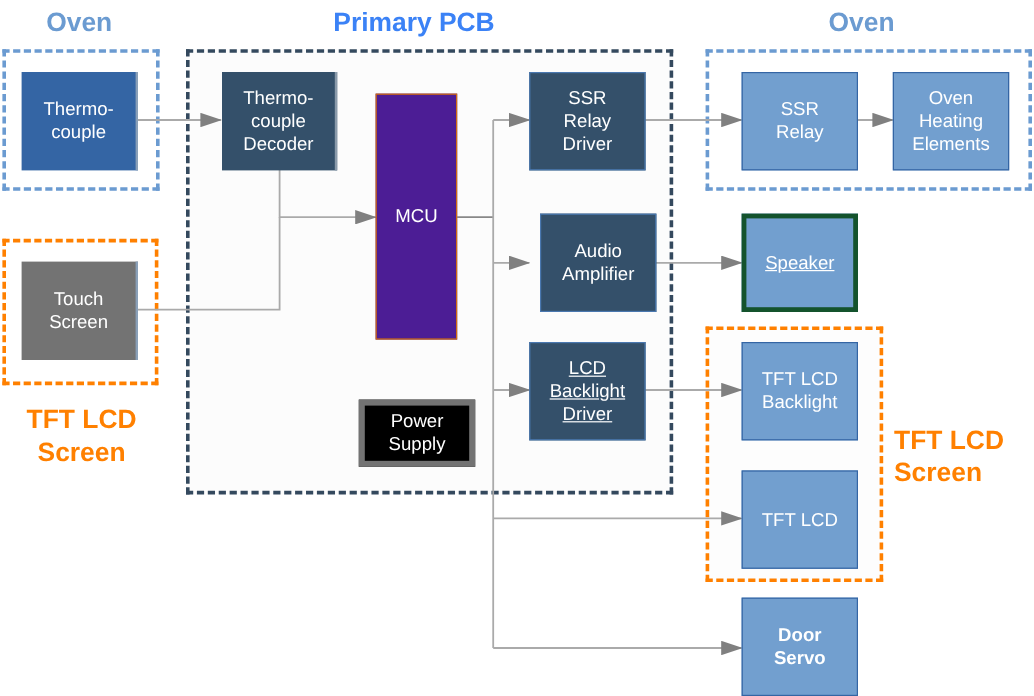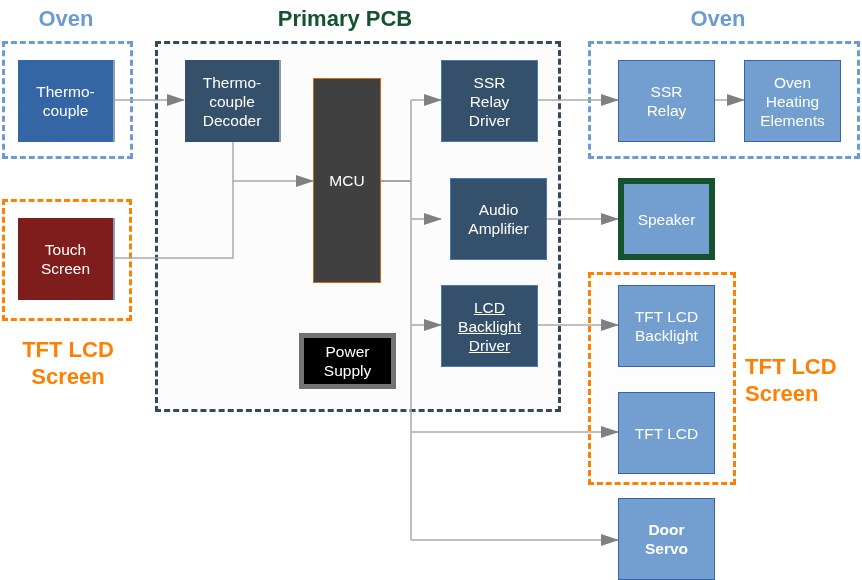--- a/index.html
+++ b/index.html
@@ -6,21 +6,21 @@
     body { width: 862px; height: 580px; position: relative; overflow: hidden; font-family: "Liberation Sans", sans-serif; }
     .title { position: absolute; font-weight: bold; font-size: 22px; text-align: center; line-height: 1; }
     .group { position: absolute; box-sizing: border-box; }
     .node { position: absolute; box-sizing: border-box; color: #ffffff; font-size: 15.5px; line-height: 19px; display: flex; align-items: center; justify-content: center; text-align: center; white-space: pre-line; }
     svg.wires { position: absolute; left: 0; top: 0; }
   </style>
 </head>
 <body>
 
 <div class="title" style="left:18px;top:8px;width:96px;color:#6b9bd1;">Oven</div>
-<div class="title" style="left:230px;top:8px;width:230px;color:#14532d;">Primary PCB</div>
+<div class="title" style="left:230px;top:8px;width:230px;color:#3b82f6;">Primary PCB</div>
 <div class="title" style="left:670px;top:8px;width:96px;color:#6b9bd1;">Oven</div>
 <div class="title" style="left:0px;top:336px;width:136px;color:#ff8000;white-space:pre-line;line-height:27px;">TFT LCD
 Screen</div>
 <div class="title" style="left:745px;top:353px;width:110px;color:#ff8000;white-space:pre-line;line-height:27px;text-align:left;">TFT LCD
 Screen</div>
 
 <div class="group" style="left:2px;top:41px;width:131px;height:118px;border:3px dashed #6b9bd1;"></div>
 <div class="group" style="left:2px;top:199px;width:130px;height:122px;border:3px dashed #ff8000;"></div>
 <div class="group" style="left:155px;top:41px;width:406px;height:371px;border:3px dashed #34495e;background:#fcfcfc;"></div>
 <div class="group" style="left:588px;top:41px;width:272px;height:118px;border:3px dashed #6b9bd1;"></div>
@@ -45,41 +45,41 @@
     <path stroke="#aaaaaa" d="M714,100 L744,100" marker-end="url(#arr)"></path>
     <path stroke="#aaaaaa" d="M537,219 L618,219" marker-end="url(#arr)"></path>
     <path stroke="#aaaaaa" d="M537,325 L618,325" marker-end="url(#arr)"></path>
     <path stroke="#aaaaaa" d="M411,432 L618,432" marker-end="url(#arr)"></path>
     <path stroke="#aaaaaa" d="M411,540 L618,540" marker-end="url(#arr)"></path>
   </g>
 </svg>
 
 <div class="node" style="left:18px;top:60px;width:97px;height:82px;background:#3465a4;border-right:2px solid #8aa0b8;">Thermo-
 couple</div>
-<div class="node" style="left:18px;top:218px;width:97px;height:82px;background:#7f1d1d;border-right:2px solid #8aa0b8;">Touch
+<div class="node" style="left:18px;top:218px;width:97px;height:82px;background:#737373;border-right:2px solid #8aa0b8;">Touch
 Screen</div>
 
 <div class="node" style="left:185px;top:60px;width:96px;height:82px;background:#34506a;border-right:2px solid #8a9aaa;">Thermo-
 couple
 Decoder</div>
-<div class="node" style="left:313px;top:78px;width:68px;height:205px;background:#404040;border:1px solid #d06a10;">MCU</div>
+<div class="node" style="left:313px;top:78px;width:68px;height:205px;background:#4c1d95;border:1px solid #d06a10;">MCU</div>
 <div class="node" style="left:299px;top:333px;width:97px;height:56px;background:#000000;border:5px solid #737373;">Power
 Supply</div>
 <div class="node" style="left:441px;top:60px;width:97px;height:82px;background:#34506a;border:1px solid #4a78b0;">SSR
 Relay
 Driver</div>
 <div class="node" style="left:450px;top:178px;width:97px;height:82px;background:#34506a;border:1px solid #4a78b0;">Audio
 Amplifier</div>
 <div class="node" style="left:441px;top:285px;width:97px;height:82px;background:#34506a;border:1px solid #4a78b0;text-decoration:underline;">LCD
 Backlight
 Driver</div>
 
 <div class="node" style="left:618px;top:60px;width:97px;height:82px;background:#729fcf;border:1px solid #3465a4;">SSR
 Relay</div>
 <div class="node" style="left:744px;top:60px;width:97px;height:82px;background:#729fcf;border:1px solid #3465a4;">Oven
 Heating
 Elements</div>
-<div class="node" style="left:618px;top:178px;width:97px;height:82px;background:#729fcf;border:6px solid #14532d;">Speaker</div>
+<div class="node" style="left:618px;top:178px;width:97px;height:82px;background:#729fcf;border:4px solid #14532d;text-decoration:underline;">Speaker</div>
 <div class="node" style="left:618px;top:285px;width:97px;height:82px;background:#729fcf;border:1px solid #3465a4;">TFT LCD
 Backlight</div>
 <div class="node" style="left:618px;top:392px;width:97px;height:82px;background:#729fcf;border:1px solid #3465a4;">TFT LCD</div>
 <div class="node" style="left:618px;top:498px;width:97px;height:82px;background:#729fcf;border:1px solid #3465a4;font-weight:bold;">Door
 Servo</div>
 
 </body></html>

